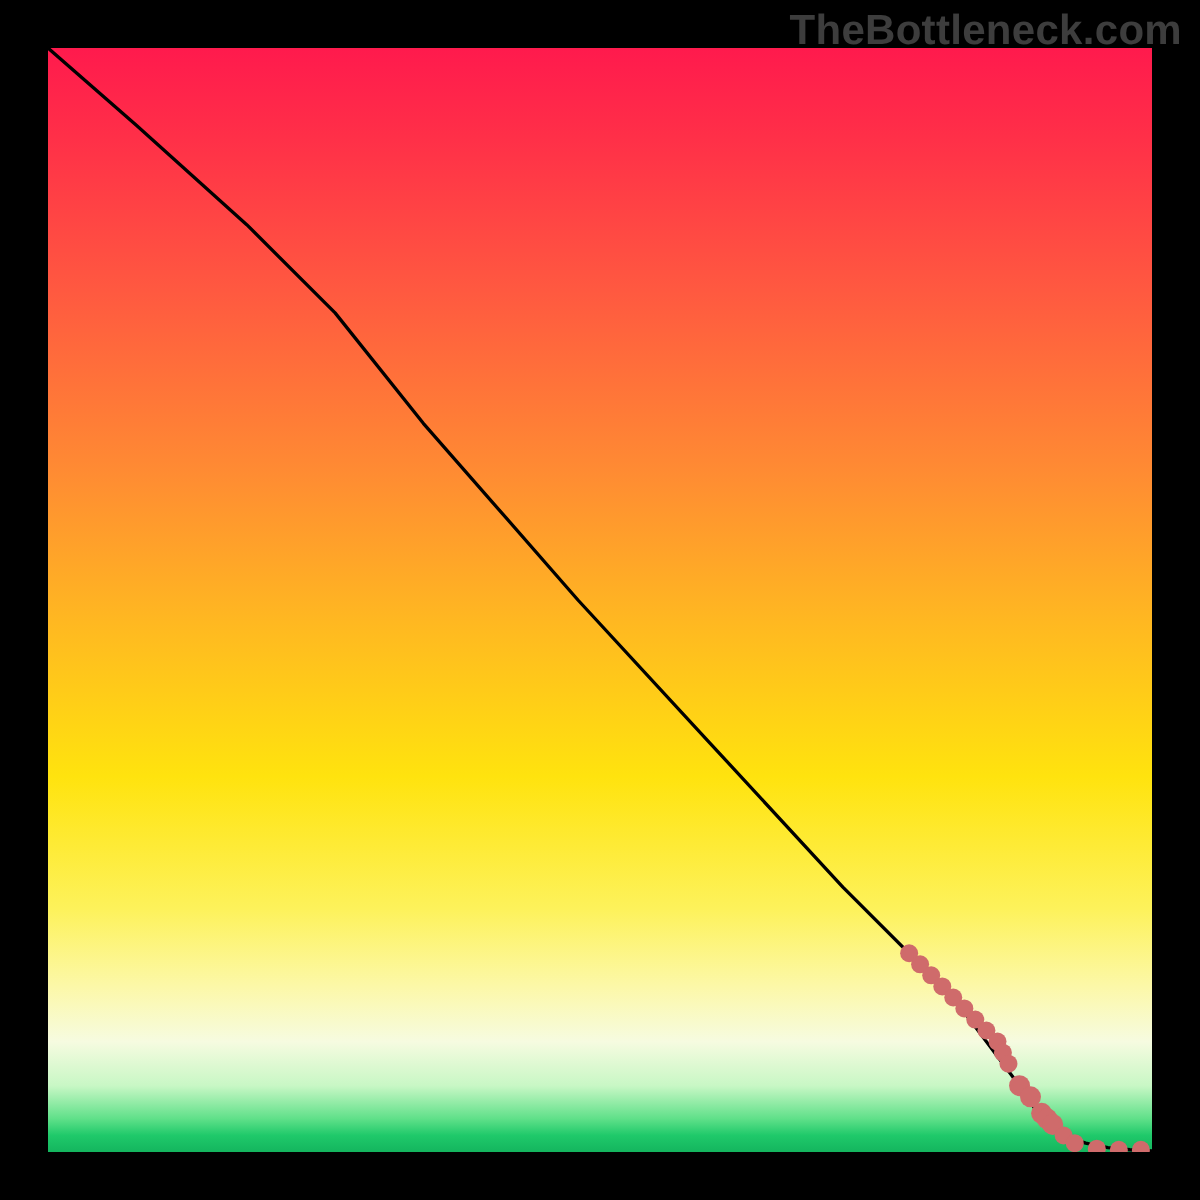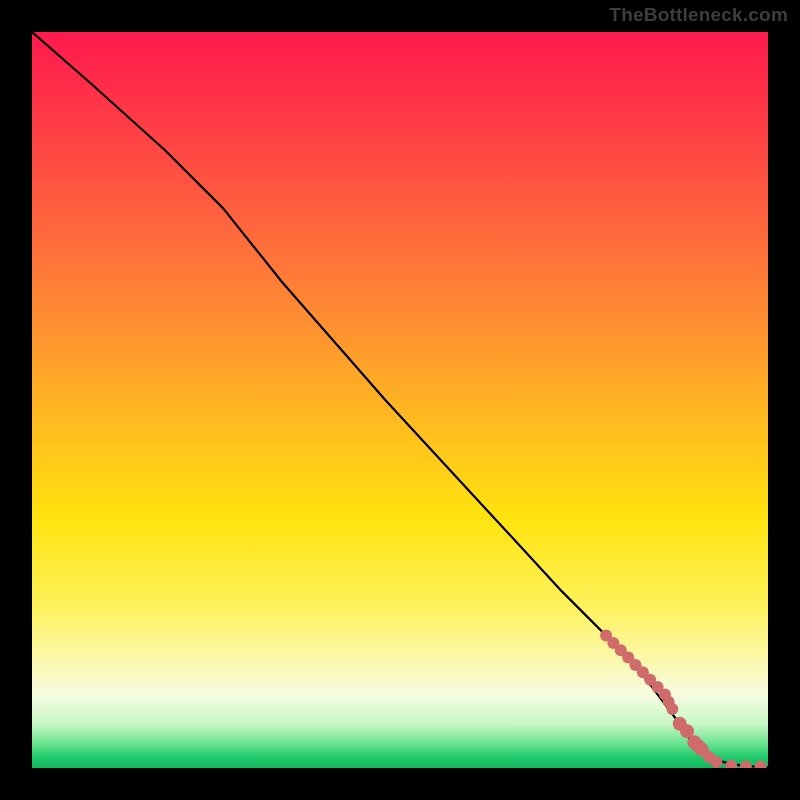--- a/index.html
+++ b/index.html
@@ -15,21 +15,21 @@
     position: relative;
     width: 800px;
     height: 800px;
     background: #000;
   }
   .watermark {
     position: absolute;
     top: 4px;
     right: 12px;
     color: #3d3d3d;
-    font-size: 19px;
+    font-size: 28px;
     font-weight: 600;
     letter-spacing: 0.2px;
     z-index: 5;
   }
   .plot {
     position: absolute;
     left: 32px;
     top: 32px;
     width: 736px;
     height: 736px;

